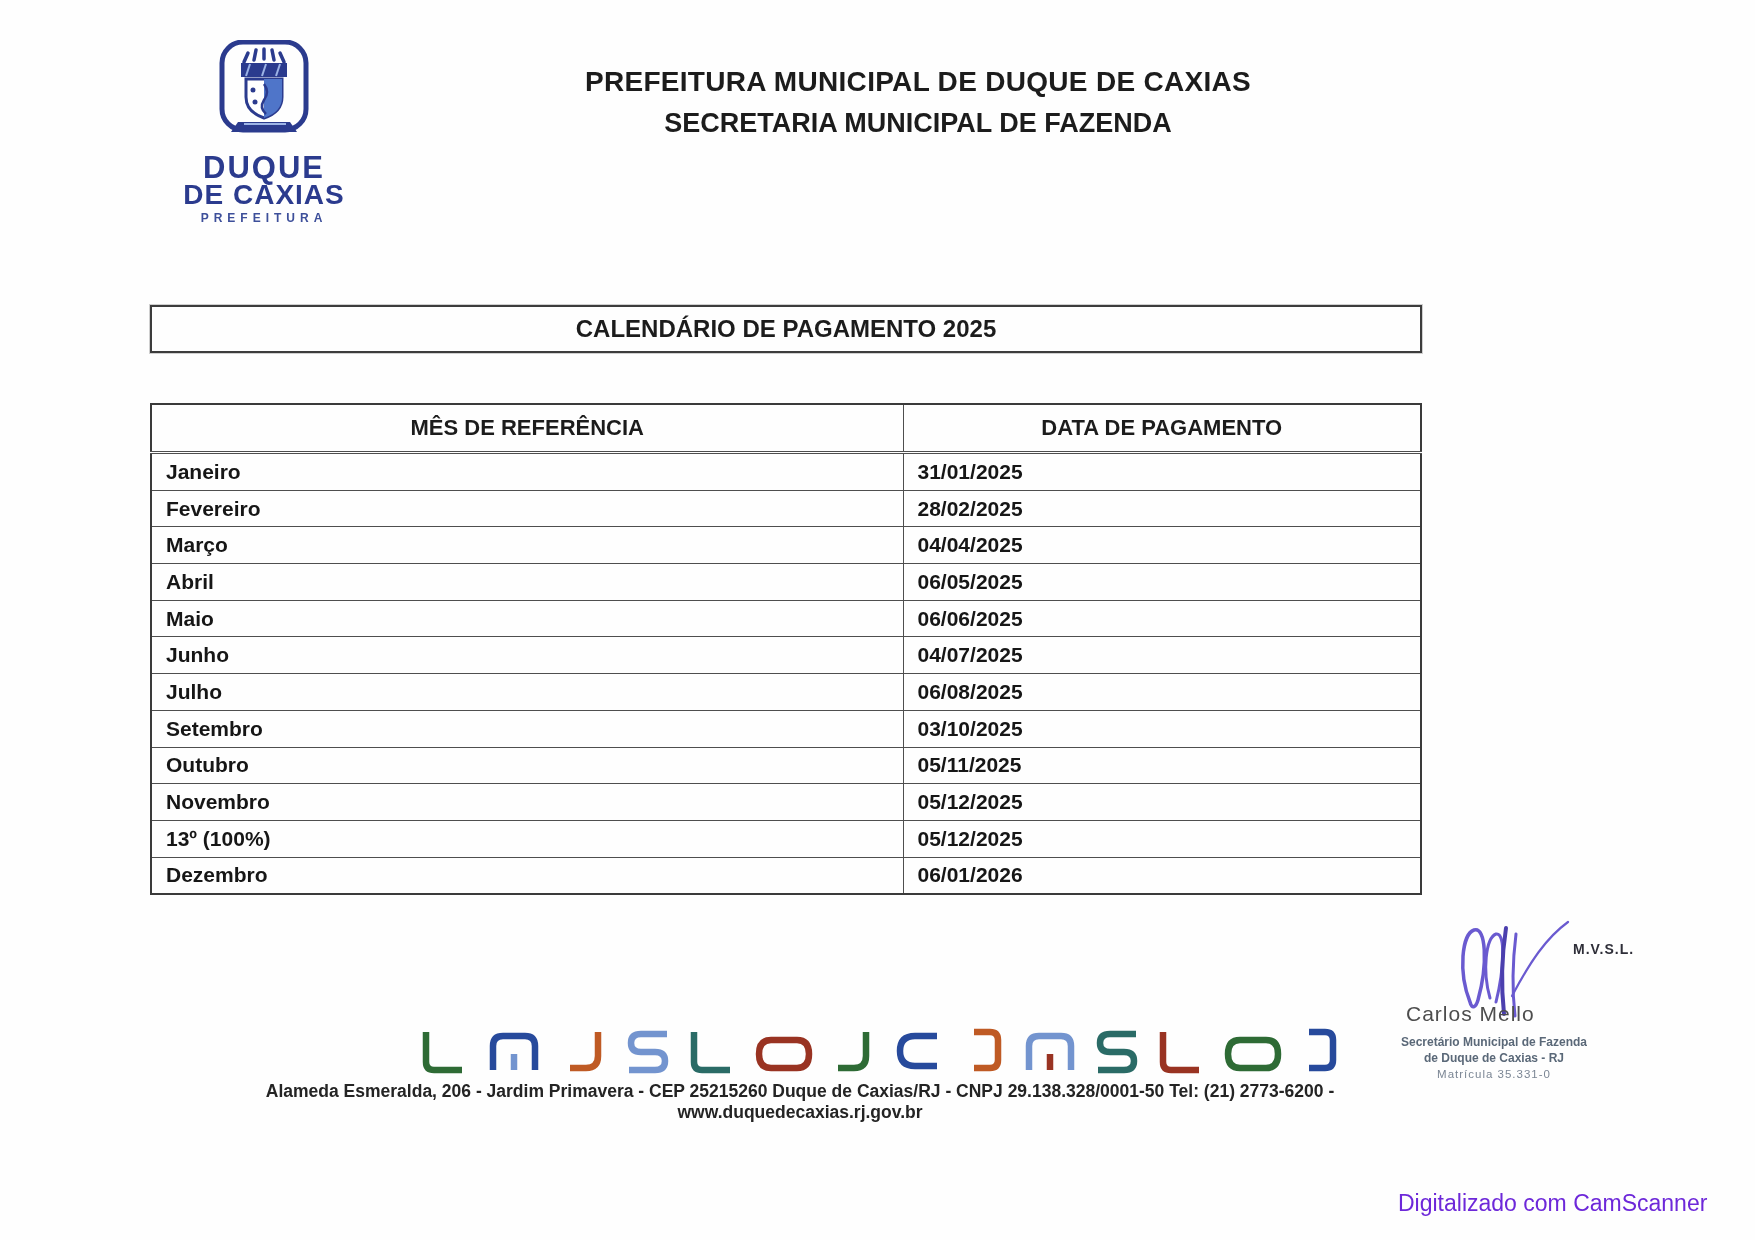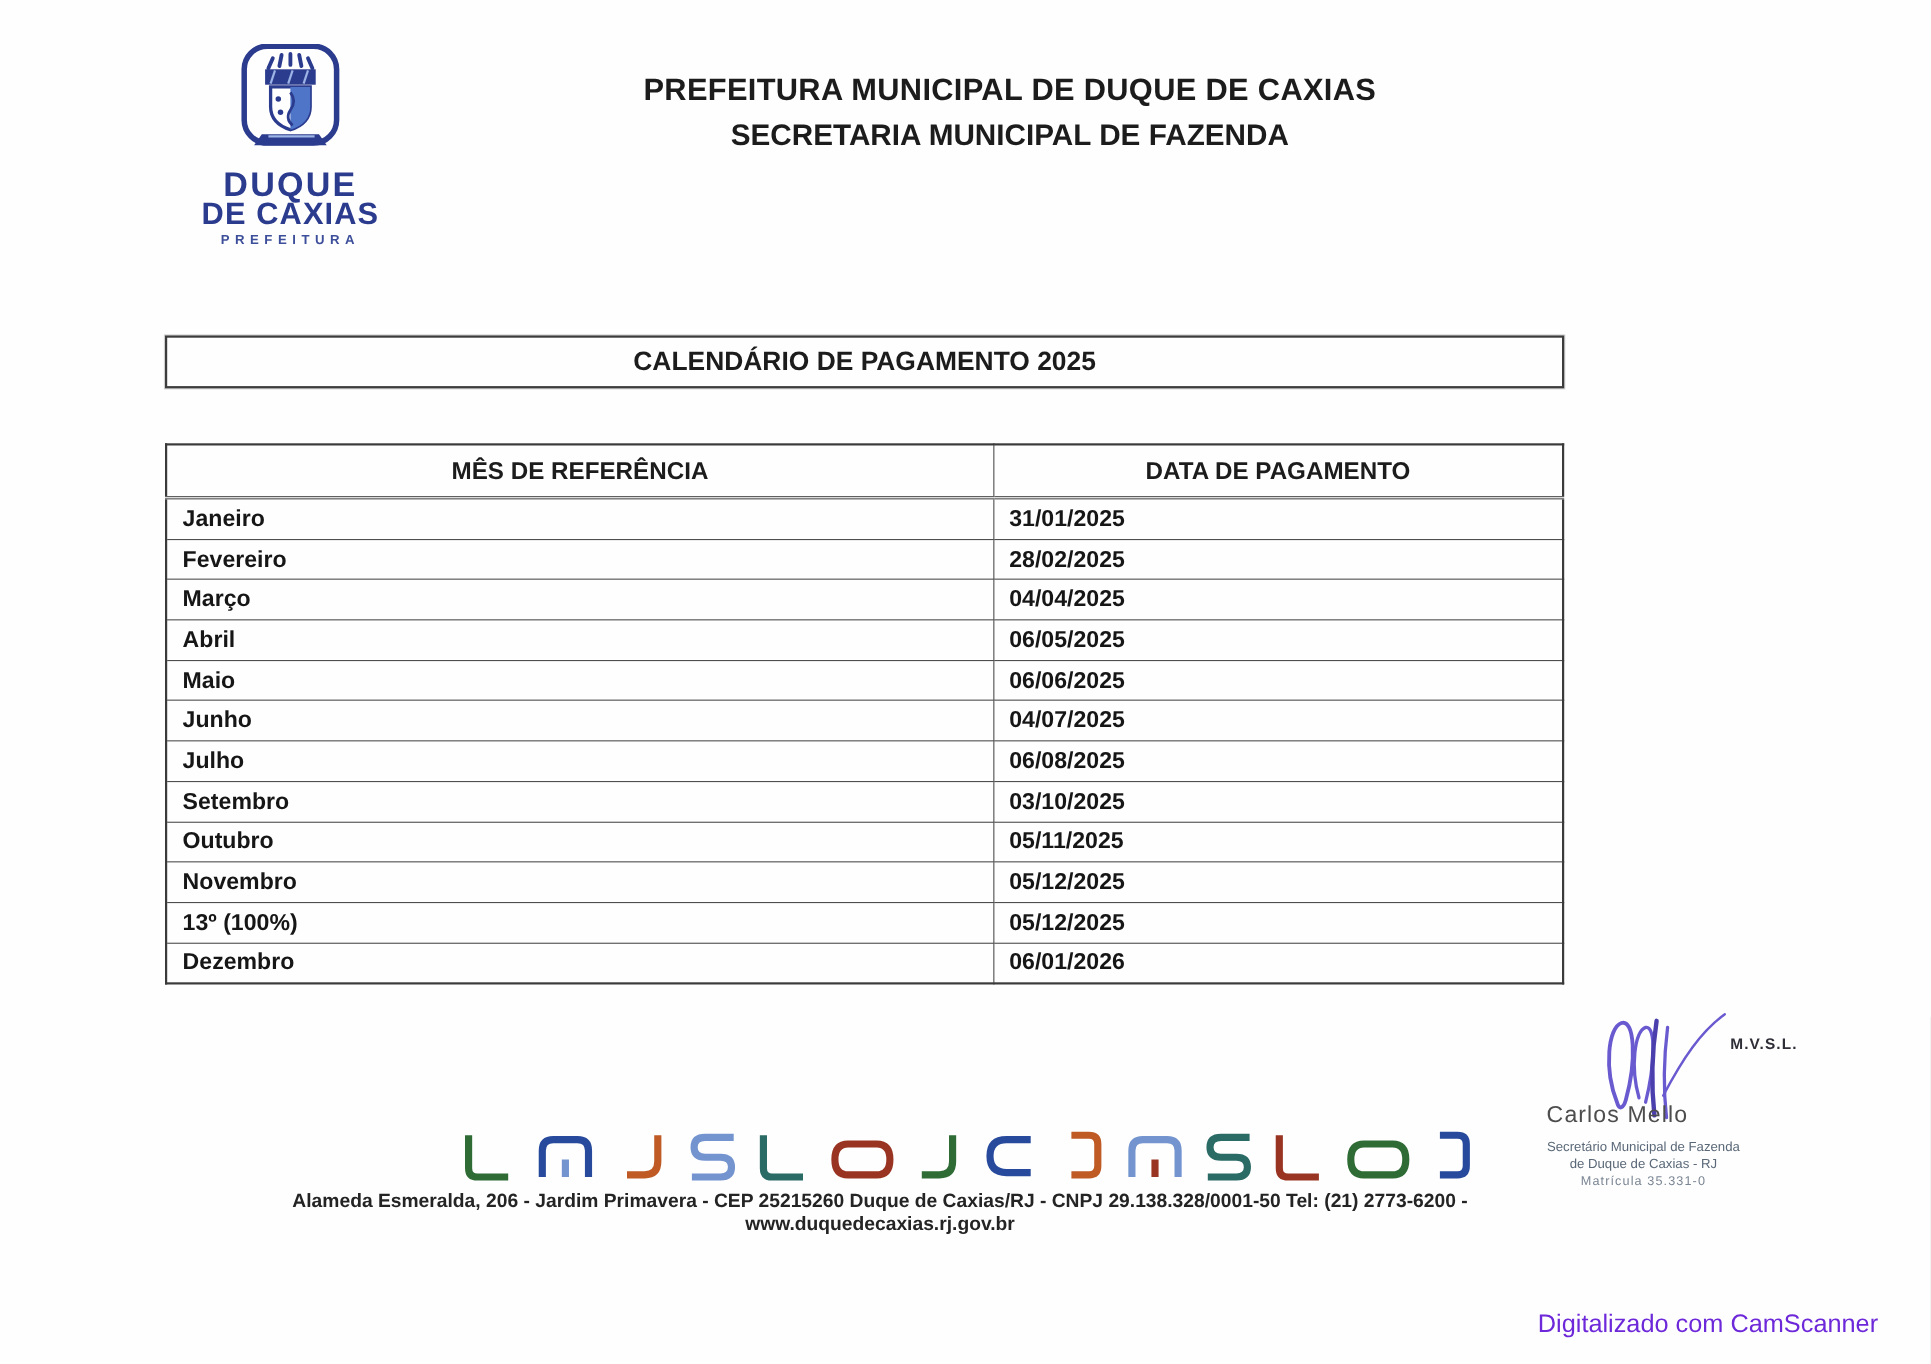--- a/index.html
+++ b/index.html
@@ -41,21 +41,21 @@
     border:1px solid #555; padding:0 0 0 14px; text-align:left;
     vertical-align:middle;
   }
   .pay-table, .pay-table th, .pay-table td{border-color:#4e4e4e;}
   .pay-table{border:2px solid #3a3a3a;}
   
   .sig-ink{position:absolute; left:1446px; top:910px;}
   .sig-initials{position:absolute; left:1553px; top:941px; font-size:14px; font-weight:700; color:#2e2e38; letter-spacing:1px;padding-left:20px;}
   .sig-name{position:absolute; left:1406px; top:1002px; width:175px; text-align:left; font-size:21px; color:#4d4d4d; letter-spacing:1px;}
   .sig-stamp{position:absolute; left:1375px; top:1034px; width:238px; text-align:center; line-height:16px;}
-  .stamp-l1,.stamp-l2{font-size:12px; font-weight:400; color:#5a6878;}
+  .stamp-l1,.stamp-l2{font-size:12px; font-weight:700; color:#5a6878;}
   .stamp-l3{font-size:11.5px; font-weight:400; color:#7b8694; letter-spacing:1px;}
   
   .footer-band{position:absolute; left:418px; top:1024px;}
   .footer-address{
     position:absolute; left:180px; top:1081px; width:1240px; text-align:center;
     font-size:17.5px; font-weight:700; color:#242424;
   }
   .camscanner{
     position:absolute; left:1398px; top:1190px;
     font-size:23px; color:#6d28d9; font-weight:400;

